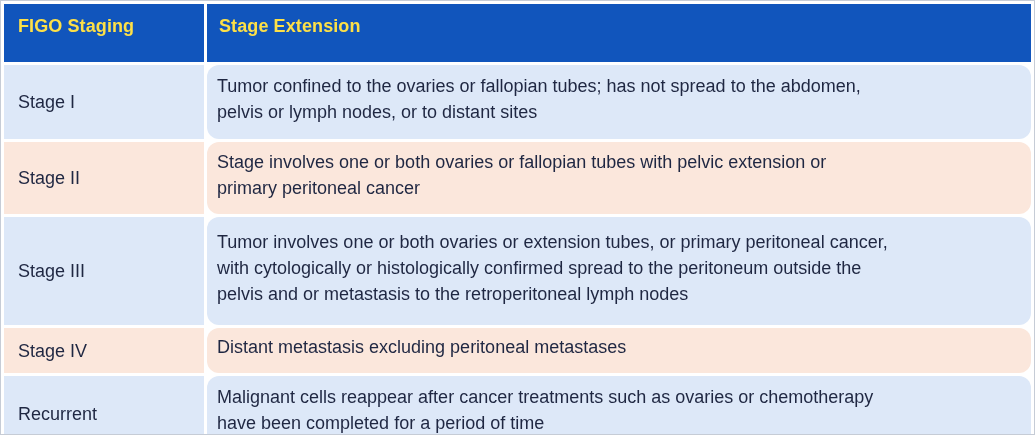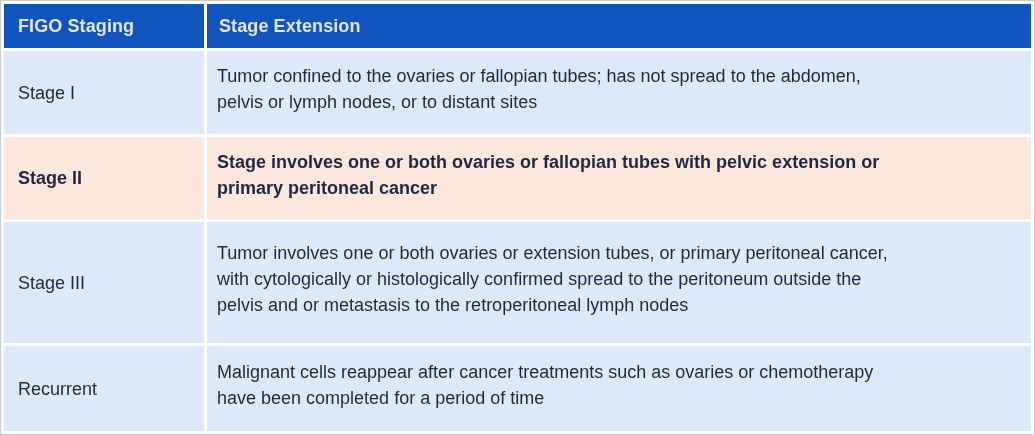--- a/index.html
+++ b/index.html
@@ -20,47 +20,48 @@
     box-sizing: border-box;
     width: 1033px;
     height: 433px;
     border-collapse: separate;
     border-spacing: 3px;
     table-layout: fixed;
   }
   col.c-stage { width: 200px; }
   th {
     background: #1155bc;
-    color: #e5e5e5;
+    color: #fde047;
     font-size: 18px;
     font-weight: bold;
     text-align: left;
     vertical-align: middle;
     height: 40px;
-    padding: 2px 10px 2px 12px;
+    padding: 2px 10px 16px 12px;
     letter-spacing: 0.1px;
   }
   th.h-stage { padding-left: 14px; }
   td {
     color: #1f2742;
     font-size: 18px;
     vertical-align: middle;
     line-height: 26px;
   }
   td.stage {
     padding: 2px 0 2px 14px;
   }
   td.desc {
     padding: 6px 16px 13px 10px;
     white-space: pre-line;
+    border-radius: 12px;
   }
   tr.tone-blue td  { background: #dde8f8; }
   tr.tone-peach td { background: #fbe7dc; }
   tr.r1 { height: 74px; }
-  tr.r2 { height: 72px; font-weight: bold; }
+  tr.r2 { height: 72px; }
   tr.r3 { height: 108px; }
   tr.r4 { height: 41px; }
   tr.r5 { height: 75px; margin-left: 32px; }
 </style>
 </head>
 <body>
 
 <div class="frame">
   <table class="staging">
     <colgroup>
@@ -83,20 +84,24 @@
         <td class="stage">Stage II</td>
         <td class="desc">Stage involves one or both ovaries or fallopian tubes with pelvic extension or
 primary peritoneal cancer</td>
       </tr>
       <tr class="tone-blue r3">
         <td class="stage">Stage III</td>
         <td class="desc">Tumor involves one or both ovaries or extension tubes, or primary peritoneal cancer,
 with cytologically or histologically confirmed spread to the peritoneum outside the
 pelvis and or metastasis to the retroperitoneal lymph nodes</td>
       </tr>
+      <tr class="tone-peach r4">
+        <td class="stage">Stage IV</td>
+        <td class="desc">Distant metastasis excluding peritoneal metastases</td>
+      </tr>
       <tr class="tone-blue r5">
         <td class="stage">Recurrent</td>
         <td class="desc">Malignant cells reappear after cancer treatments such as ovaries or chemotherapy
 have been completed for a period of time</td>
       </tr>
     </tbody>
   </table>
 </div>
 
 </body></html>

